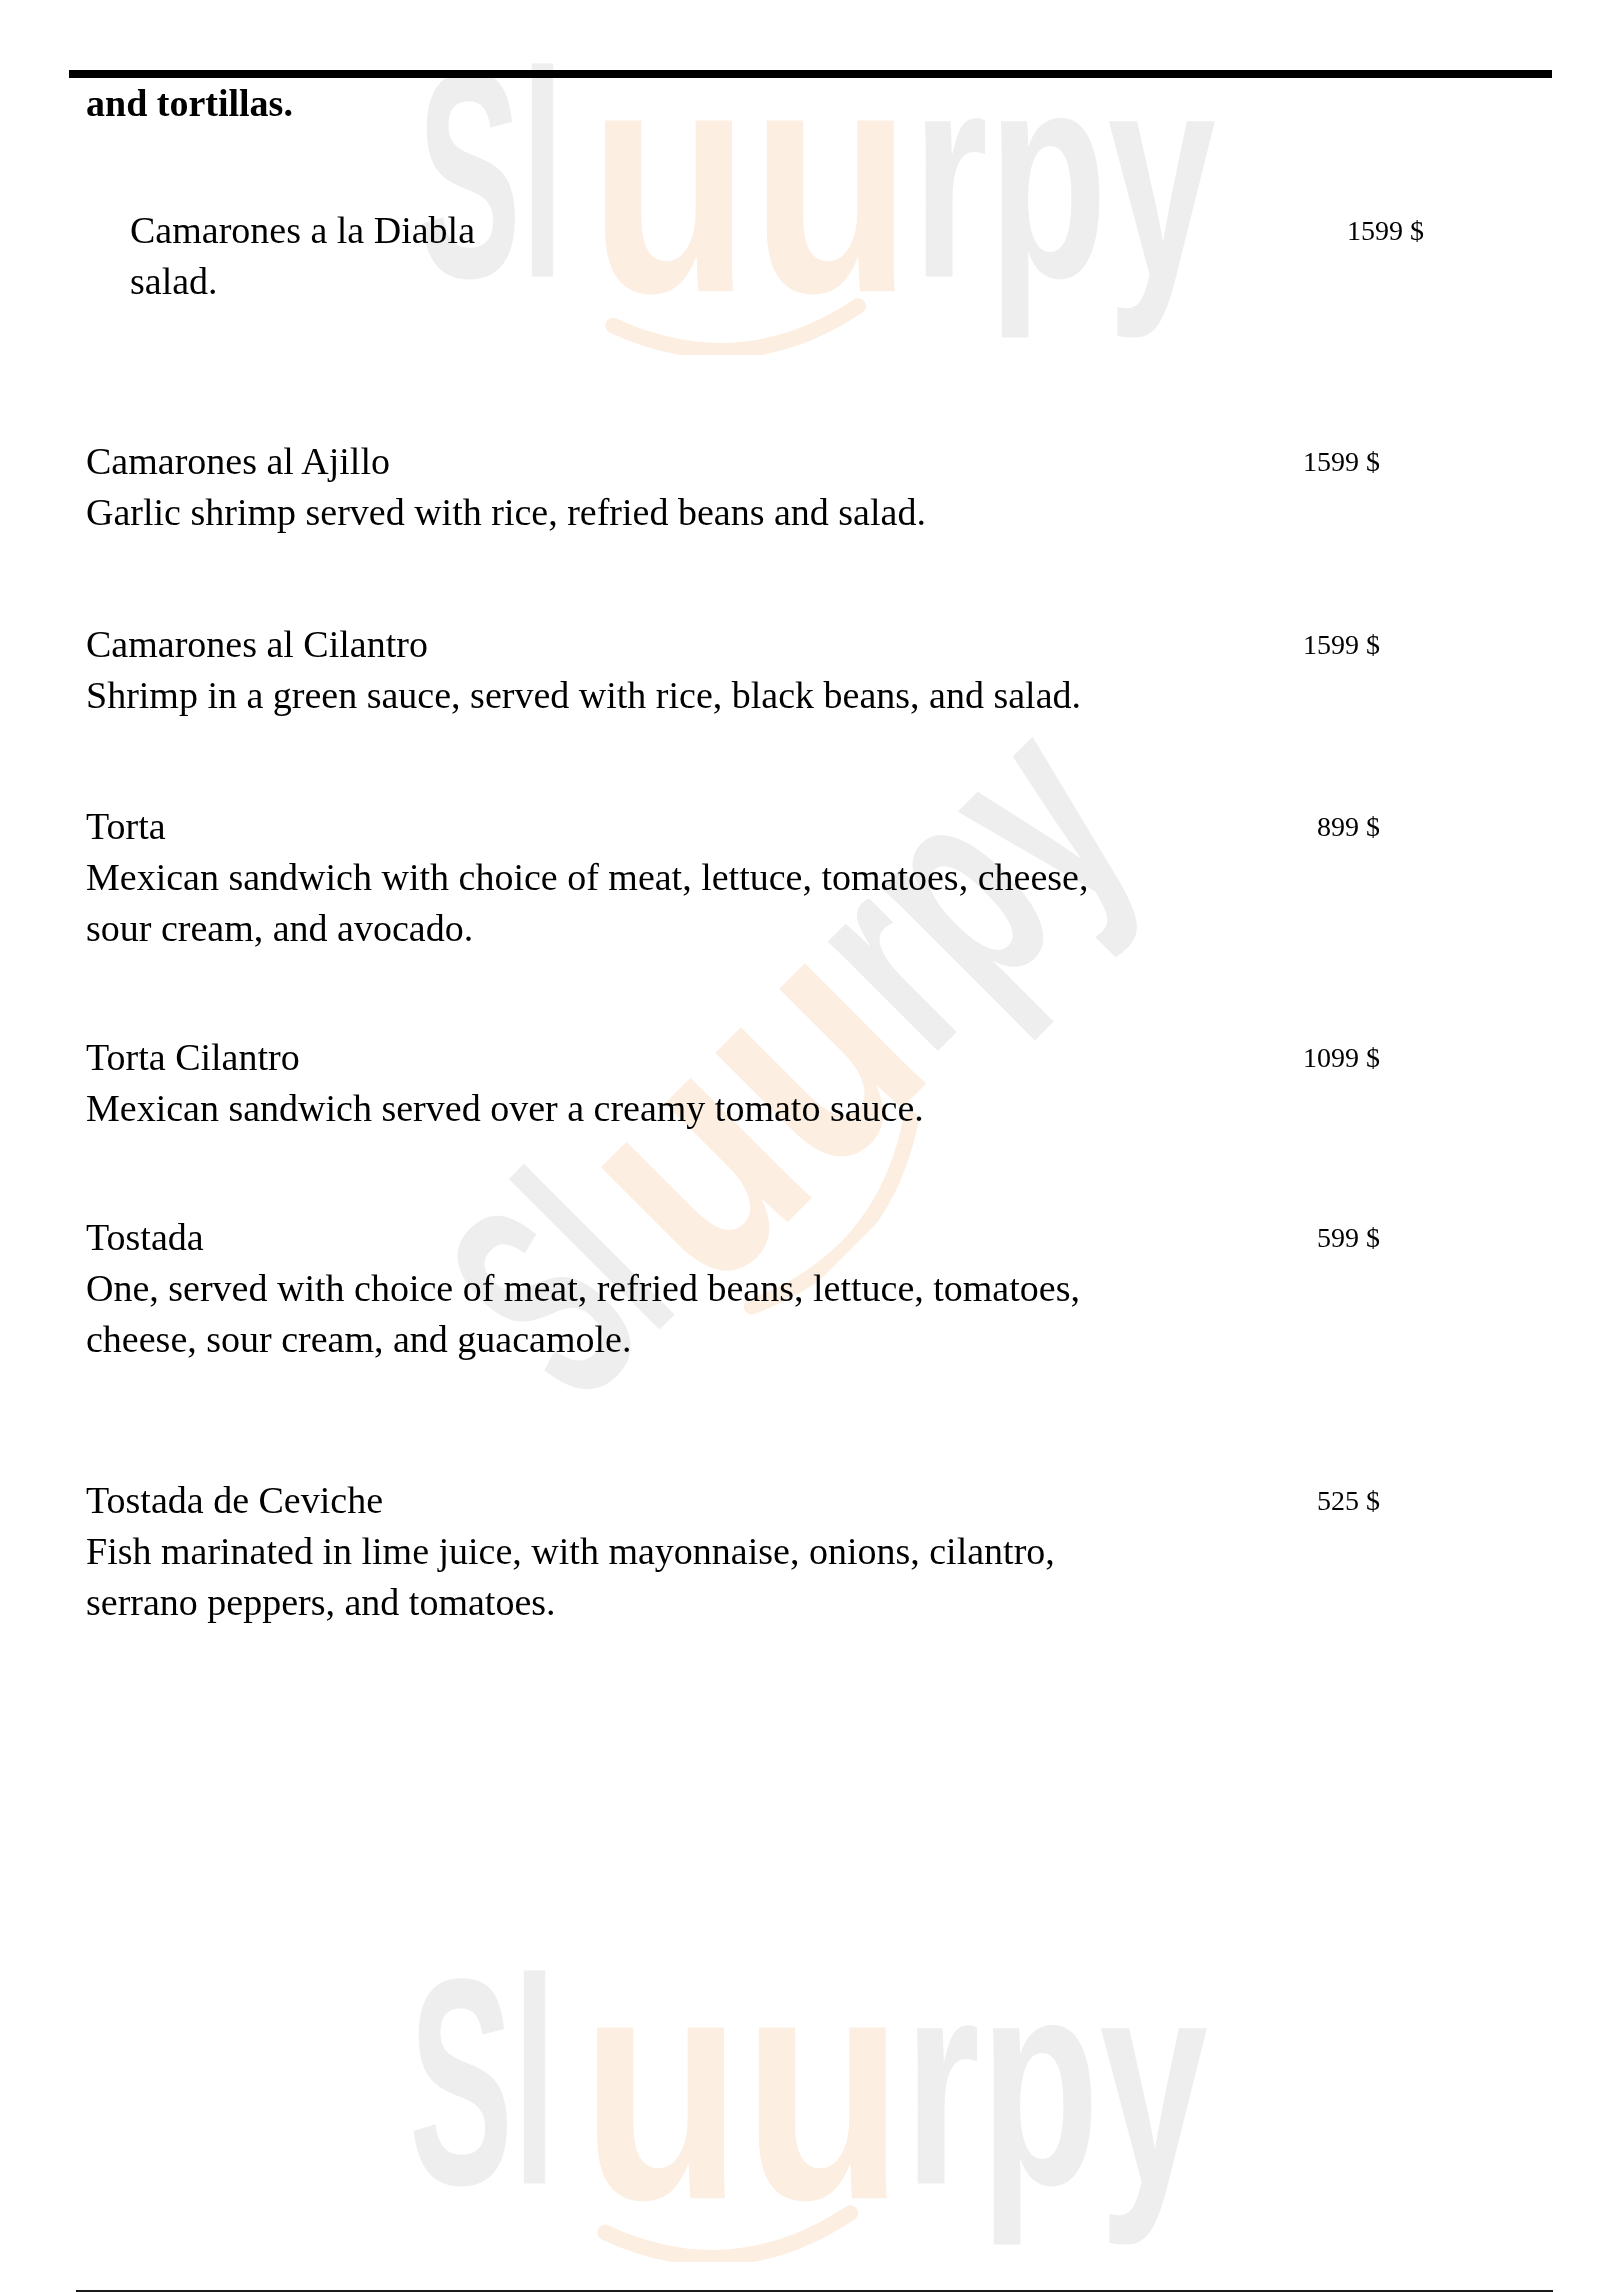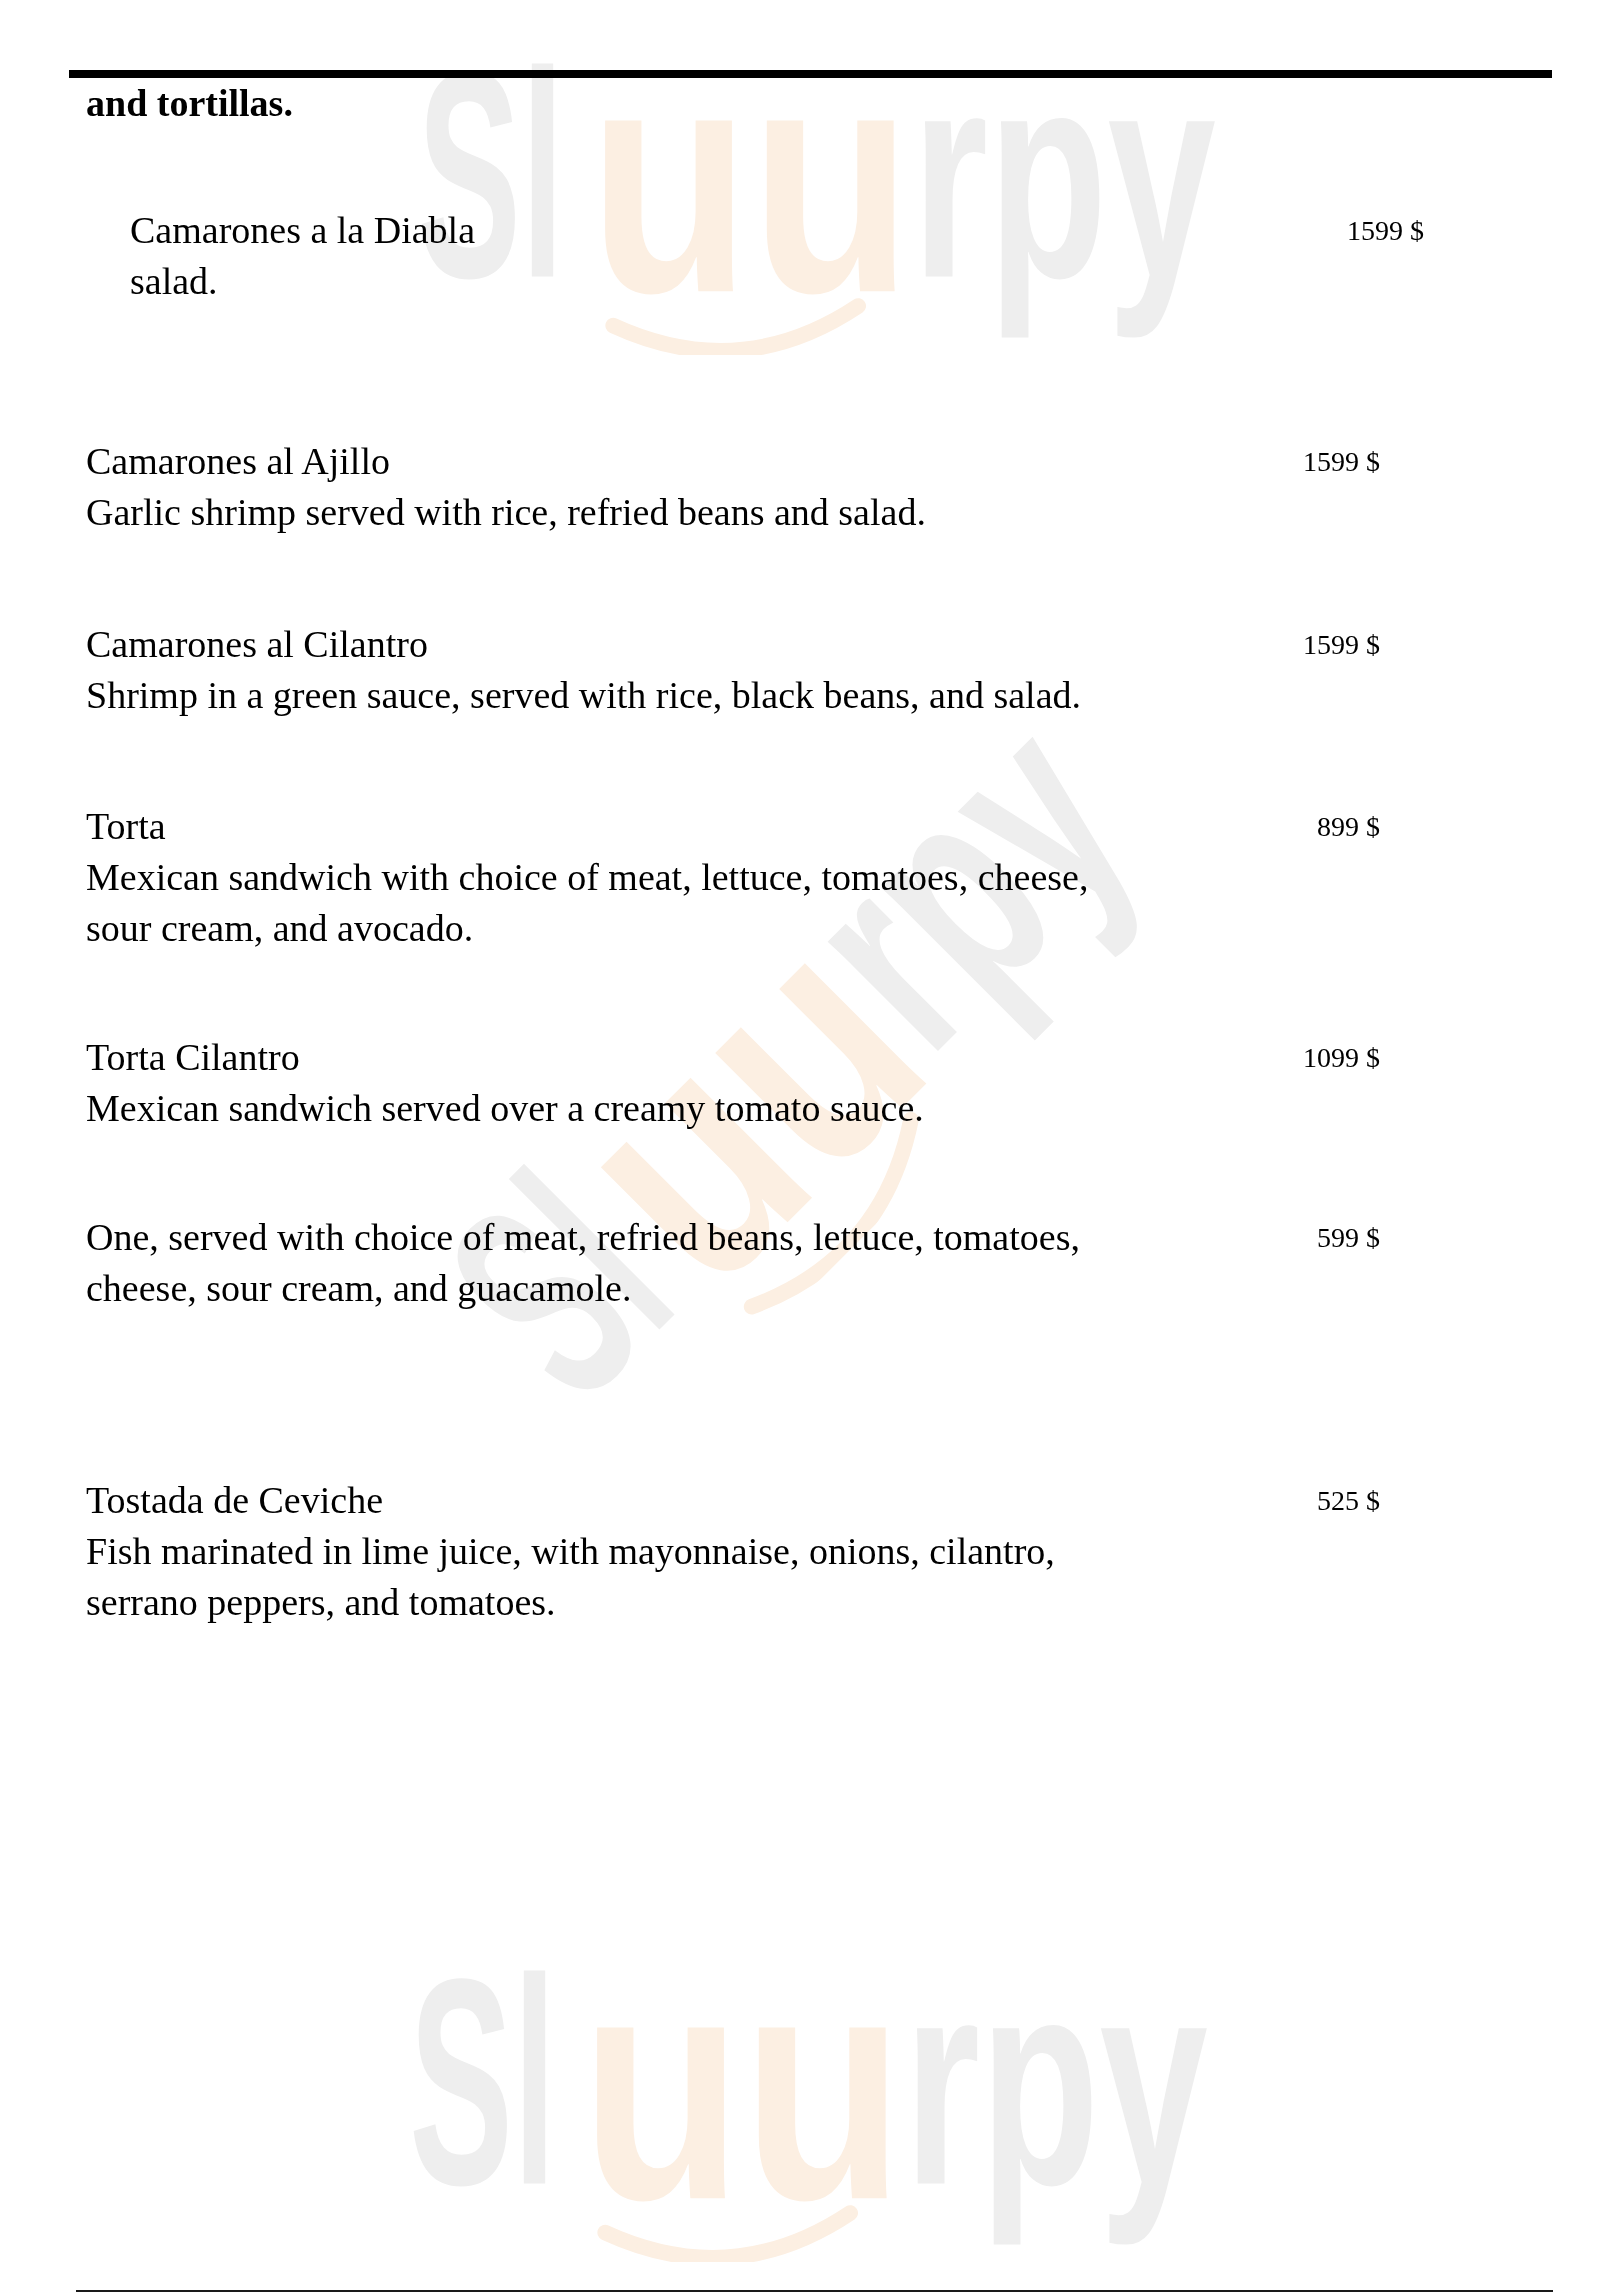--- a/index.html
+++ b/index.html
@@ -130,20 +130,21 @@
   <div class="item-price">899 $</div>
 </div>
 
 <div class="menu-item" style="top:1032px;">
   <div class="item-name">Torta Cilantro</div>
   <div class="item-desc">Mexican sandwich served over a creamy tomato sauce.</div>
   <div class="item-price">1099 $</div>
 </div>
 
 <div class="menu-item" style="top:1212px;">
+  <div class="item-name">Tostada</div>
   <div class="item-desc">One, served with choice of meat, refried beans, lettuce, tomatoes,</div>
   <div class="item-desc">cheese, sour cream, and guacamole.</div>
   <div class="item-price">599 $</div>
 </div>
 
 <div class="menu-item" style="top:1475px;">
   <div class="item-name">Tostada de Ceviche</div>
   <div class="item-desc">Fish marinated in lime juice, with mayonnaise, onions, cilantro,</div>
   <div class="item-desc">serrano peppers, and tomatoes.</div>
   <div class="item-price">525 $</div>

